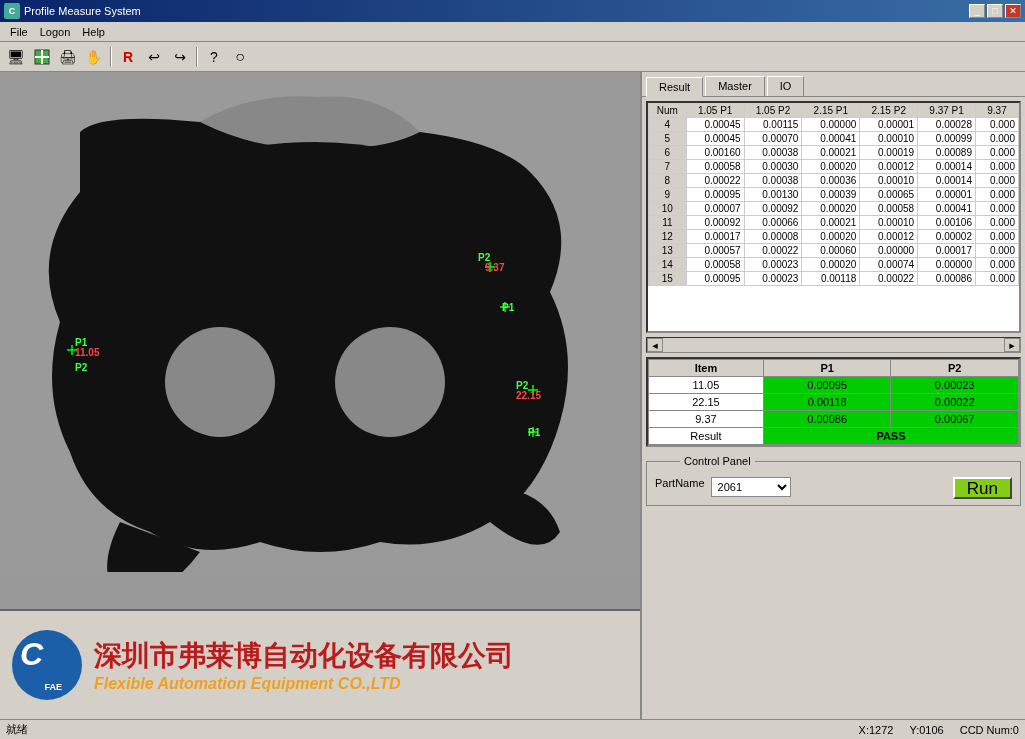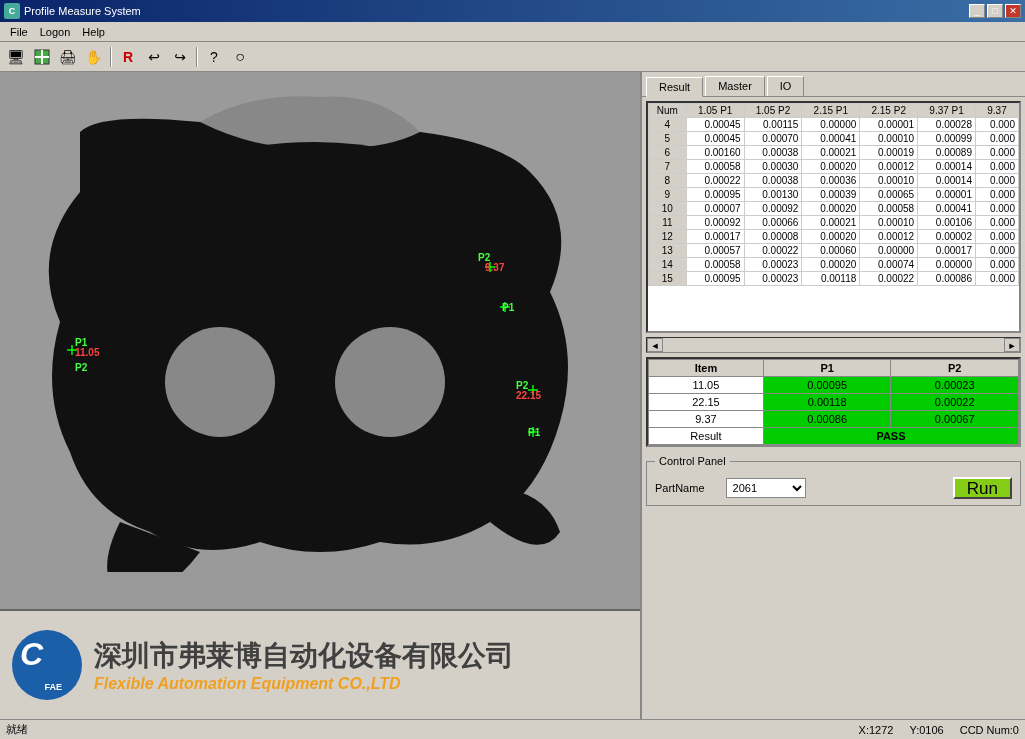--- a/index.html
+++ b/index.html
@@ -64,21 +64,21 @@
     }
     .logo-c {
       width: 70px; height: 70px; background: #1a5fa8; border-radius: 50%;
       display: flex; align-items: center; justify-content: center; position: relative; flex-shrink: 0;
     }
     .logo-c-inner {
       color: white; font-size: 28px; font-weight: bold; font-style: italic; position: absolute;
     }
     .logo-fae { position: absolute; bottom: 8px; right: 20px; color: white; font-size: 9px; font-weight: bold; }
     .logo-text-area { display: flex; flex-direction: column; }
-    .logo-chinese { font-size: 28px; color: #404040; font-weight: bold; white-space: nowrap; }
+    .logo-chinese { font-size: 28px; color: #b91c1c; font-weight: bold; white-space: nowrap; }
     .logo-english { font-size: 16px; color: #f0a020; font-style: italic; font-weight: bold; white-space: nowrap; }
 
     
     .right-panel {
       flex: 1; background: #d4d0c8; display: flex; flex-direction: column;
       border-left: 2px solid #888;
     }
 
     
     .tabs { display: flex; background: #d4d0c8; padding: 4px 4px 0 4px; border-bottom: 1px solid #888; }
@@ -106,21 +106,21 @@
       background: white; margin: 4px; border: 2px inset #888;
     }
     .summary-table { width: 100%; border-collapse: collapse; font-size: 11px; }
     .summary-table th, .summary-table td {
       border: 1px solid #888; padding: 2px 23px; text-align: center;
     }
     .summary-table th { background: #d4d0c8; font-weight: bold; }
     .green-cell { background: #00cc00; color: black; }
     .pass-cell { background: #00cc00; color: black; font-weight: bold; }
     .control-panel-wrapper { position: relative; }
-    .control-row { display: flex; align-items: center; gap: 21px; margin-top: 4px; }
+    .control-row { display: flex; gap: 6px; margin-top: 4px; }
     .control-label { font-size: 11px; }
     .control-select {
       width: 80px; height: 20px; background: white; border: 1px solid #888;
       font-size: 11px; padding: 0 2px;
     }
     .run-btn {
       height: 22px; padding: 0 12px; background: #84cc16;
       border: 2px solid; border-top-color: #fff; border-left-color: #fff;
       border-bottom-color: #444; border-right-color: #444;
       font-size: 17px; cursor: pointer;
@@ -412,21 +412,21 @@
           <tr>
             <td>Result</td>
             <td class="pass-cell" colspan="2">PASS</td>
           </tr>
         </tbody>
       </table>
     </div>
 
     <div class="control-panel-wrapper" style="margin:4px;">
       <fieldset style="border:1px solid #888;padding:6px 8px;background:#d4d0c8;">
-        <legend style="font-size:11px;padding:0 4px;">Control Panel</legend>
+        <legend style="font-size:11px;padding:0 4px;margin-left:25px;">Control Panel</legend>
         <div class="control-row">
           <span class="control-label">PartName</span>
           <select class="control-select">
             <option>2061</option>
             <option>2062</option>
             <option>2063</option>
           </select>
           <div style="margin-left:auto;">
             <button class="run-btn">Run</button>
           </div>

